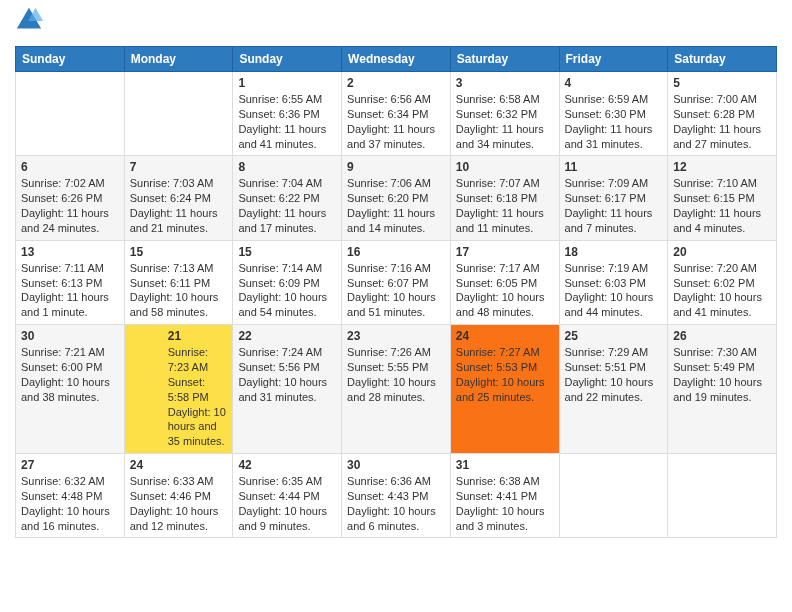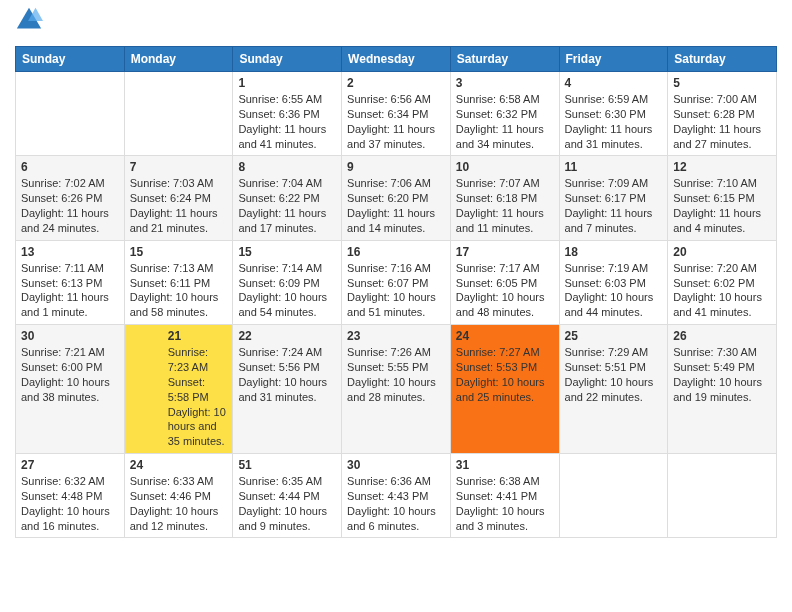--- a/index.html
+++ b/index.html
@@ -250,21 +250,21 @@
         <tr>
           <td>
             <span class="day-num">27</span>
             <div class="cell-content">Sunrise: 6:32 AM<br>Sunset: 4:48 PM<br>Daylight: 10 hours and 16 minutes.</div>
           </td>
           <td>
             <span class="day-num">24</span>
             <div class="cell-content">Sunrise: 6:33 AM<br>Sunset: 4:46 PM<br>Daylight: 10 hours and 12 minutes.</div>
           </td>
           <td>
-            <span class="day-num">51</span>
+            <span class="day-num">42</span>
             <div class="cell-content">Sunrise: 6:35 AM<br>Sunset: 4:44 PM<br>Daylight: 10 hours and 9 minutes.</div>
           </td>
           <td>
             <span class="day-num">30</span>
             <div class="cell-content">Sunrise: 6:36 AM<br>Sunset: 4:43 PM<br>Daylight: 10 hours and 6 minutes.</div>
           </td>
           <td>
             <span class="day-num">31</span>
             <div class="cell-content">Sunrise: 6:38 AM<br>Sunset: 4:41 PM<br>Daylight: 10 hours and 3 minutes.</div>
           </td>

